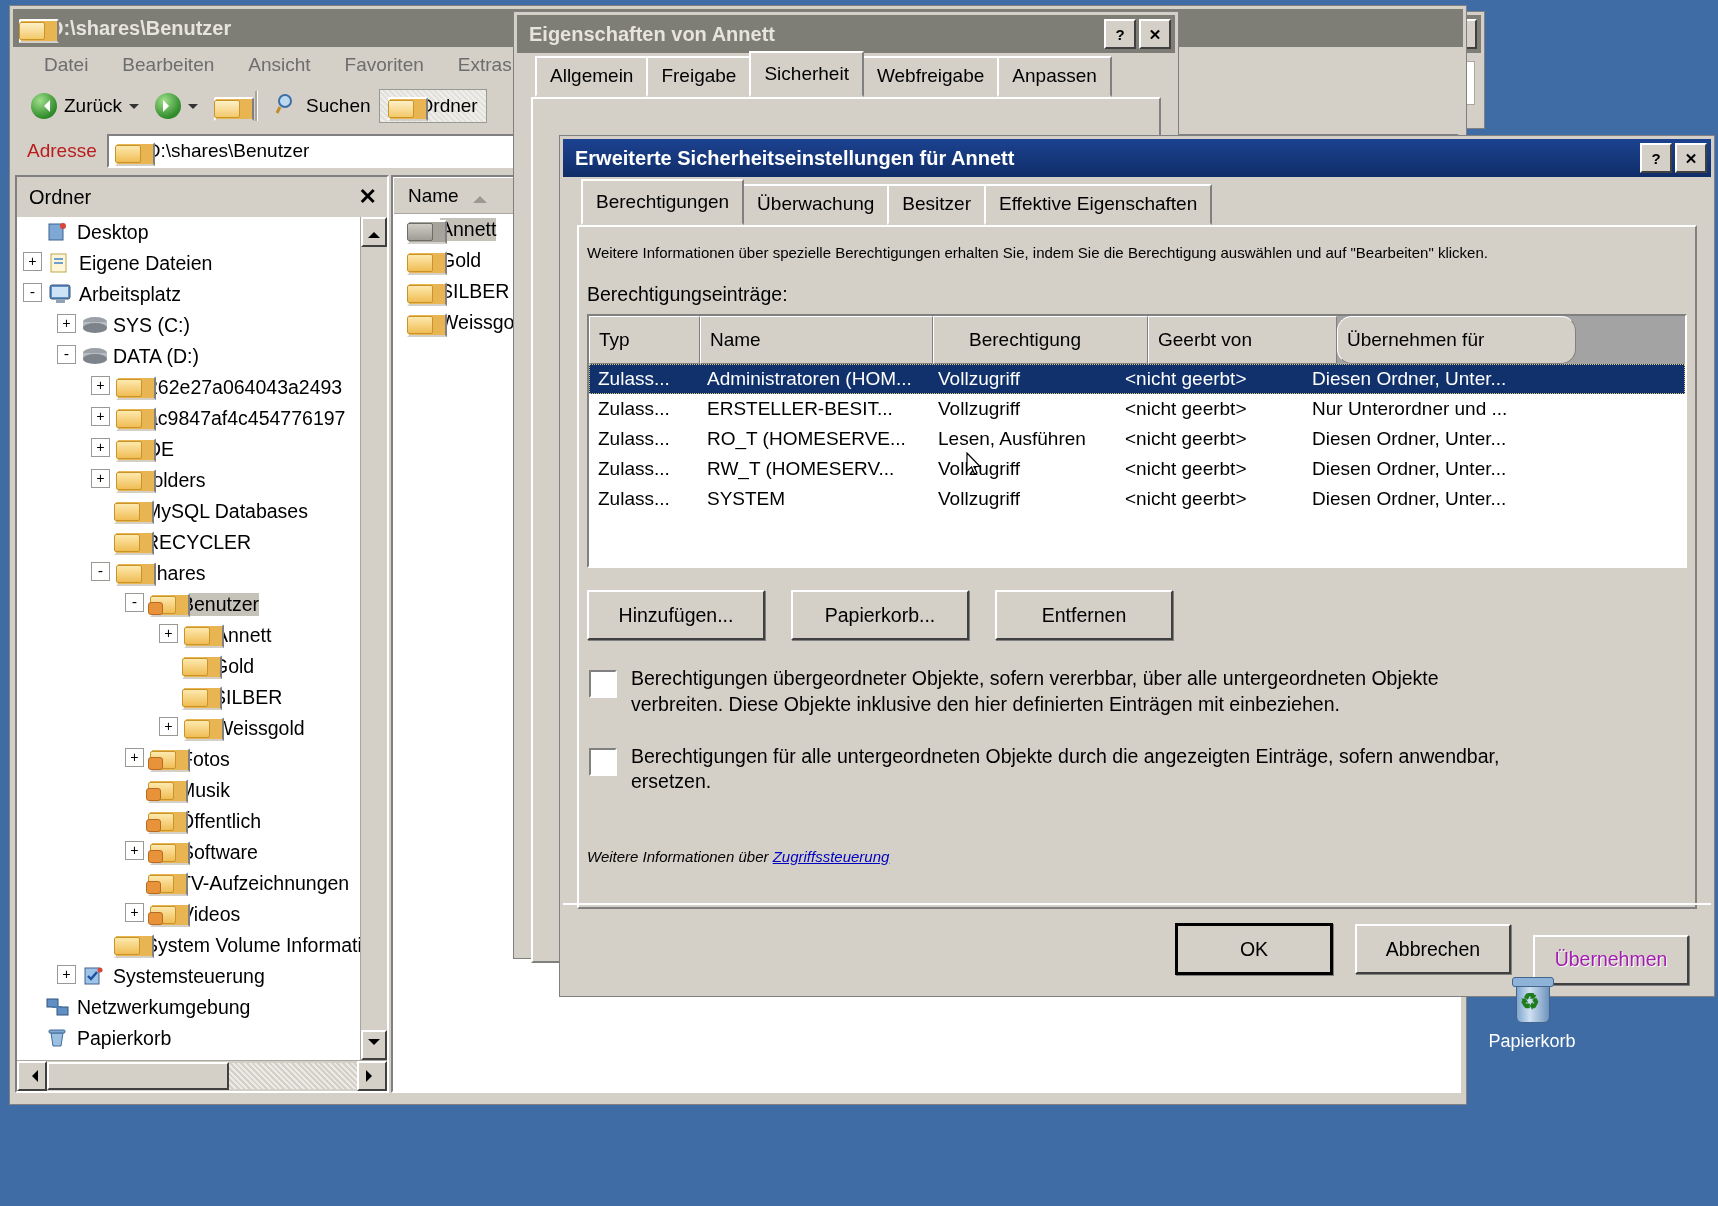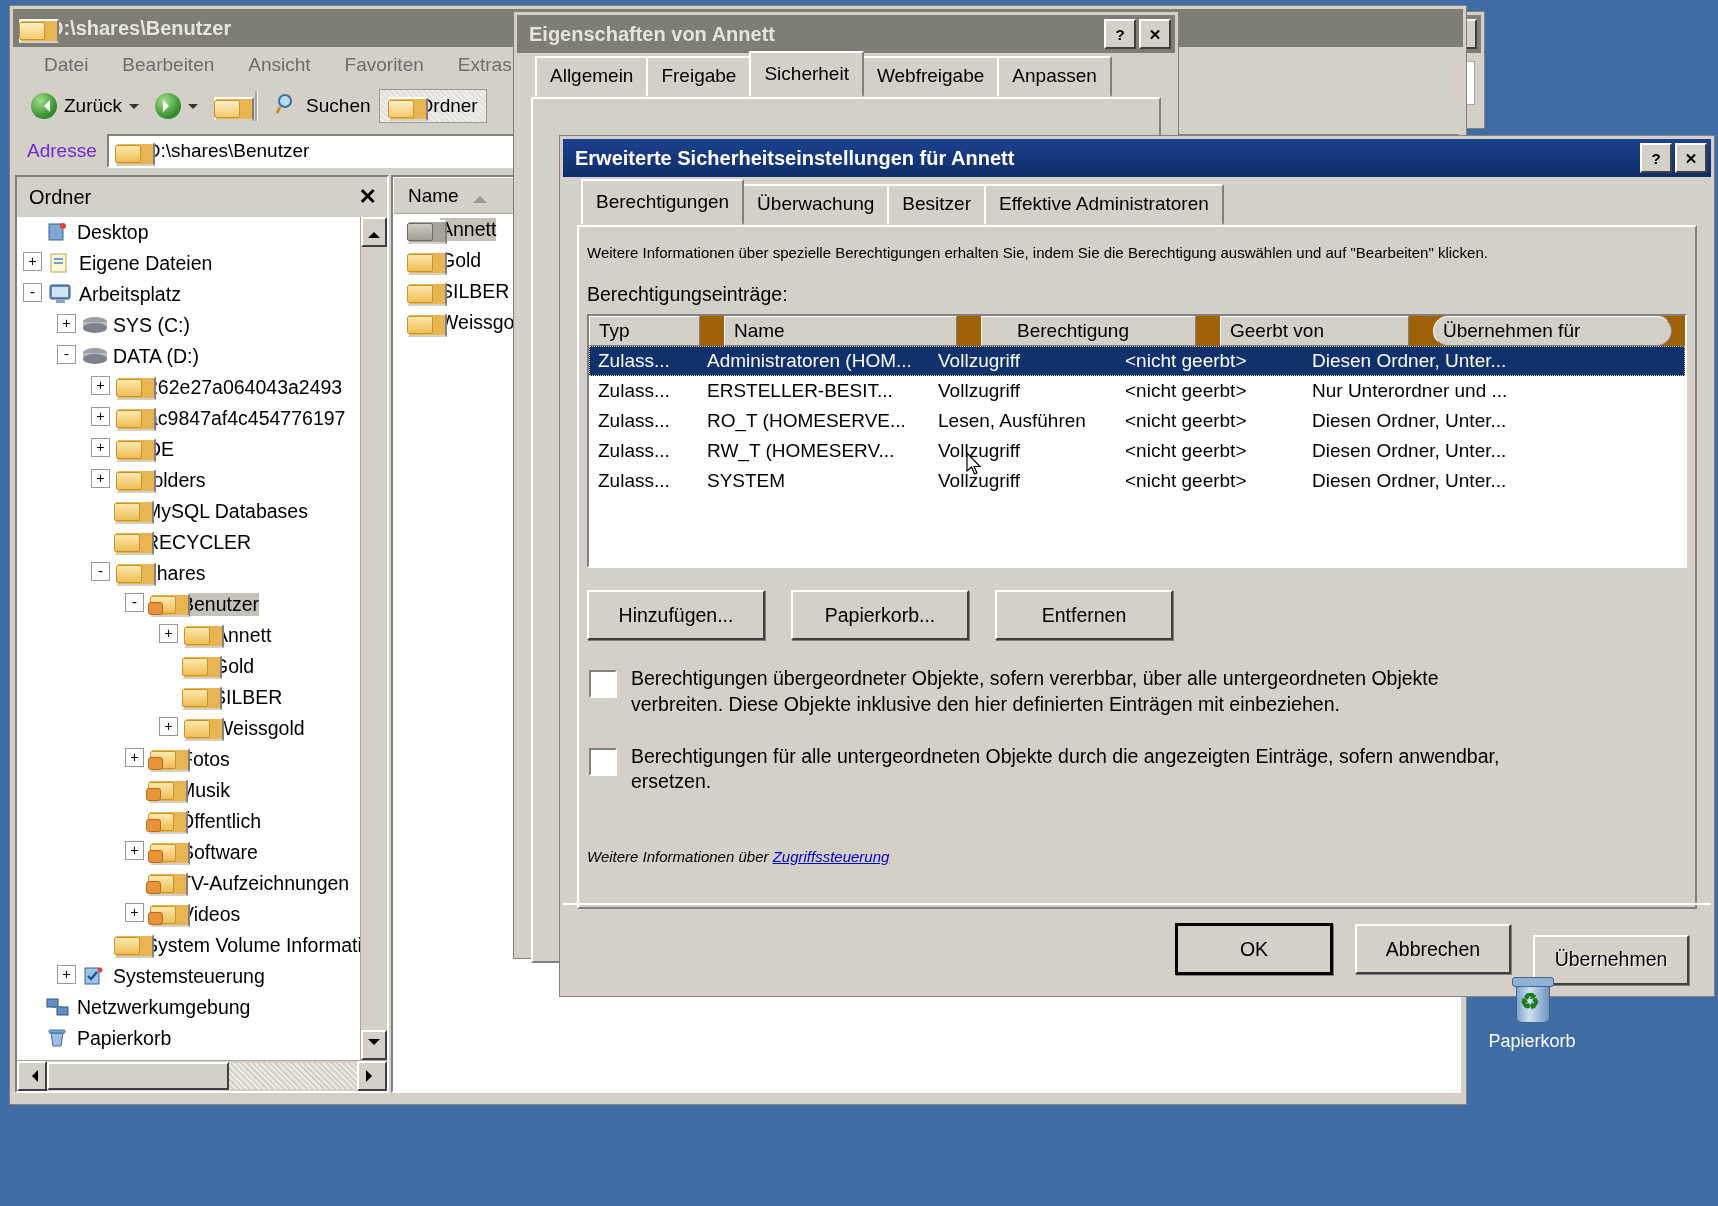--- a/index.html
+++ b/index.html
@@ -40,21 +40,21 @@
   .tb-item.pressed{background:#e9e7e2;border:1px solid #9a9a94;
      background-image:repeating-linear-gradient(45deg,#e3e1db 0 2px,#efeeea 2px 4px);}
   .circle-ico{width:26px;height:26px;border-radius:50%;display:block;}
   .green-left{background:radial-gradient(circle at 35% 30%,#9fe08a,#2f8a2a 70%);position:relative;}
   .green-left:after{content:"";position:absolute;left:7px;top:7px;border:6px solid transparent;border-right-color:#fff;}
   .green-right{background:radial-gradient(circle at 35% 30%,#9fe08a,#2f8a2a 70%);position:relative;}
   .green-right:after{content:"";position:absolute;left:8px;top:7px;border:6px solid transparent;border-left-color:#fff;}
   .caret{width:0;height:0;border:5px solid transparent;border-top-color:#333;margin-top:5px;}
   .sep{width:2px;height:30px;background:#a9a69e;margin:0 9px;border-right:1px solid #fff;}
   .addrbar{height:44px;display:flex;align-items:center;gap:10px;padding-left:14px;background:#d4d0c8;}
-  .addr-label{font-size:19px;color:#6d28d9;}
+  .addr-label{font-size:19px;color:#b91c1c;}
   .addr-field{flex:1;height:30px;background:#fff;border:2px solid;border-color:#808080 #fff #fff #808080;
               display:flex;align-items:center;gap:8px;padding-left:6px;margin-right:4px;font-size:19px;}
 
   
   .fico{width:24px;height:19px;position:relative;flex:0 0 auto;}
   .fico i{position:absolute;display:block;}
   .fico .tab{left:0;top:0;width:10px;height:5px;background:#e8b552;border-radius:2px 2px 0 0;}
   .fico .body{left:0;top:3px;width:24px;height:16px;background:linear-gradient(180deg,#fde9ae,#f0bd55);
               border:1px solid #c99527;border-radius:2px;}
   .fico.shared .hand{left:-2px;top:9px;width:13px;height:11px;background:#e8923a;border-radius:3px;border:1px solid #b96a21;}
@@ -106,32 +106,32 @@
   .tab.active{padding:10px 13px 10px;font-weight:normal;z-index:3;border-bottom-color:#d4d0c8;}
   .tab-body{border:2px solid;border-color:#fff #808080 #808080 #fff;margin:0 14px 14px 14px;
             height:calc(100% - 44px - 34px);background:#d4d0c8;}
 
   
   #adv{left:560px;top:136px;width:1148px;height:854px;}
   .para{font-size:15px;line-height:1.35;margin:16px 0 0 8px;}
   .lbl{font-size:19.5px;margin:20px 0 8px 8px;}
   .lv{background:#fff;border:2px solid;border-color:#808080 #fff #fff #808080;margin:0 8px;height:250px;
       display:flex;flex-direction:column;}
-  .lv-head{display:flex;height:30px;background:#a16207;flex:0 0 auto;gap:24px;}
+  .lv-head{display:flex;height:48px;background:#a3a3a3;flex:0 0 auto;}
   .lv-head div{border:1px solid;border-color:#fff #808080 #808080 #fff;background:#d4d0c8;
                font-size:19px;display:flex;align-items:center;padding-left:9px;overflow:hidden;white-space:nowrap;}
   .lv-rows{flex:1;overflow:hidden;}
   .lv-row{display:flex;height:30px;font-size:19px;align-items:center;}
   .lv-row div{padding-left:9px;overflow:hidden;white-space:nowrap;}
   .lv-row.sel{background:#10316b;color:#fff;outline:1px dotted #d8c87a;outline-offset:-1px;}
   .btnrow{display:flex;gap:26px;margin:22px 0 0 8px;}
   .btn{background:#d4d0c8;border:2px solid;border-color:#fff #404040 #404040 #fff;
        min-width:174px;height:46px;font-size:19.5px;display:flex;align-items:center;justify-content:center;
        box-shadow:1px 1px 0 #808080;}
-  .btn.disabled{color:#000000;text-shadow:1px 1px 0 #fff;margin-top:21px;}
+  .btn.disabled{color:#a21caf;text-shadow:1px 1px 0 #fff;margin-top:21px;}
   .btn.default{border:3px solid #000;}
   .cbrow{display:flex;gap:14px;margin:26px 0 0 10px;align-items:flex-start;}
   .cb{width:24px;height:24px;background:#fff;border:2px solid;border-color:#808080 #fff #fff #808080;flex:0 0 auto;margin-top:4px;}
   .cbtext{font-size:19.5px;line-height:1.32;}
   .link{color:#0000c0;text-decoration:underline;}
   .adv-footer{position:absolute;left:0;right:0;bottom:0;height:88px;border-top:2px solid;
               border-color:#fff transparent transparent transparent;display:flex;align-items:center;
               justify-content:flex-end;gap:22px;padding-right:22px;}
 
   
@@ -557,21 +557,21 @@
     <div class="tb-btns">
       <div class="tb-btn">?</div>
       <div class="tb-btn">✕</div>
     </div>
   </div>
 
   <div class="tabrow" style="height:48px;">
     <div class="tab active">Berechtigungen</div>
     <div class="tab">Überwachung</div>
     <div class="tab">Besitzer</div>
-    <div class="tab">Effektive Administratoren</div>
+    <div class="tab">Effektive Eigenschaften</div>
   </div>
 
   <div class="tab-body" style="height:calc(100% - 48px - 38px - 88px);margin:0 14px;">
     <div class="para" style="margin-right:16px;">Weitere Informationen über spezielle Berechtigungen erhalten Sie, indem Sie die Berechtigung auswählen und auf "Bearbeiten" klicken.</div>
     <div class="lbl">Berechtigungseinträge:</div>
 
     <div class="lv">
       <div class="lv-head" id="lv-head">
           <div style="width: 100px;">Typ</div>
           <div style="width: 222px;">Name</div>

